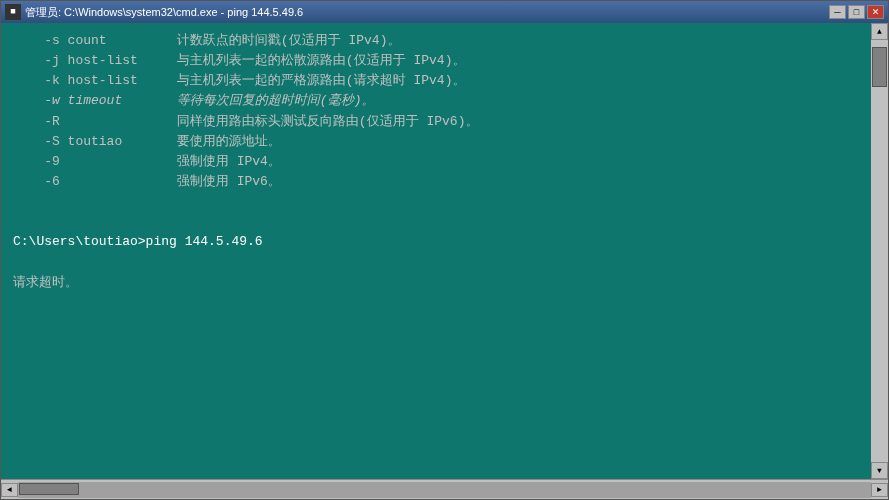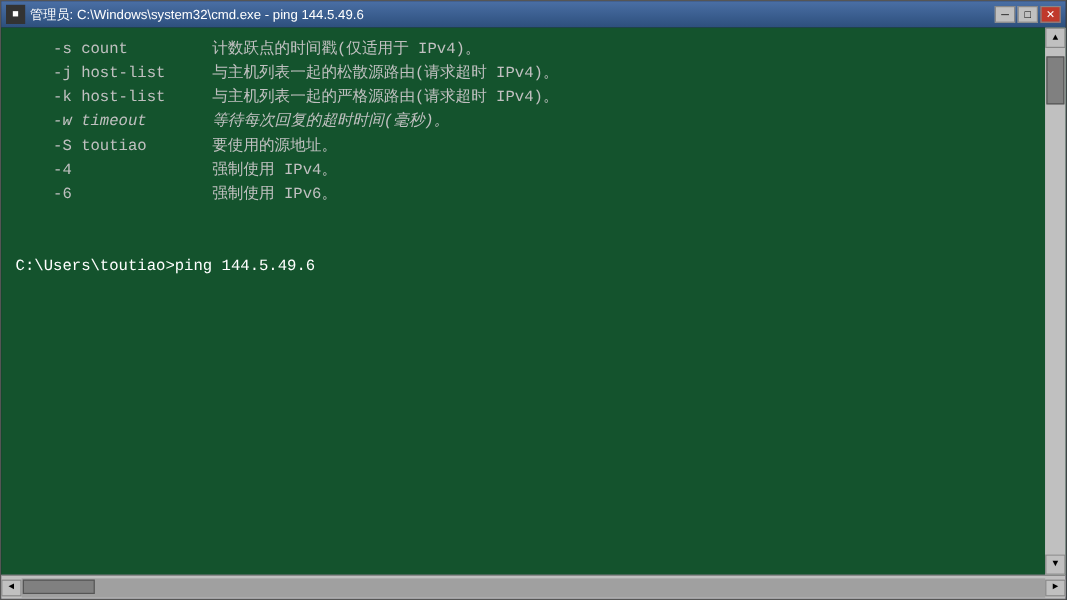--- a/index.html
+++ b/index.html
@@ -72,21 +72,21 @@
       cursor: pointer;
       font-family: Arial, sans-serif;
     }
 
     .tb-btn.close {
       background: #c0392b;
       color: white;
     }
 
     .terminal-body {
-      background: #14532d;
+      background: #0f766e;
       flex: 1;
       display: flex;
       overflow: hidden;
     }
 
     .terminal-content {
       flex: 1;
       padding: 8px 12px;
       overflow-y: auto;
       color: #c0c0c0;
@@ -198,30 +198,32 @@
     <div class="title-bar-buttons">
       <div class="tb-btn">─</div>
       <div class="tb-btn">□</div>
       <div class="tb-btn close">✕</div>
     </div>
   </div>
 
   <div class="terminal-body">
     <div class="terminal-content" id="term-content">
     <span class="line" style="color: rgb(192, 192, 192);">    -s count         计数跃点的时间戳(仅适用于 IPv4)。</span>
-        <span class="line" style="color: rgb(192, 192, 192);">    -j host-list     与主机列表一起的松散源路由(请求超时 IPv4)。</span>
+        <span class="line" style="color: rgb(192, 192, 192);">    -j host-list     与主机列表一起的松散源路由(仅适用于 IPv4)。</span>
         <span class="line" style="color: rgb(192, 192, 192);">    -k host-list     与主机列表一起的严格源路由(请求超时 IPv4)。</span>
         <span class="line" style="color: rgb(192, 192, 192); font-style: italic;">    -w timeout       等待每次回复的超时时间(毫秒)。</span>
+        <span class="line" style="color: rgb(192, 192, 192);">    -R               同样使用路由标头测试反向路由(仅适用于 IPv6)。</span>
         <span class="line" style="color: rgb(192, 192, 192);">    -S toutiao       要使用的源地址。</span>
-        <span class="line" style="color: rgb(192, 192, 192);">    -4               强制使用 IPv4。</span>
+        <span class="line" style="color: rgb(192, 192, 192);">    -9               强制使用 IPv4。</span>
         <span class="line" style="color: rgb(192, 192, 192);">    -6               强制使用 IPv6。</span>
         <span class="empty-line"></span>
         <span class="empty-line"></span>
         <span class="line" style="color: rgb(255, 255, 255);">C:\Users\toutiao&gt;ping 144.5.49.6</span>
         <span class="empty-line"></span>
+        <span class="line" style="color: rgb(192, 192, 192);">请求超时。</span>
       </div>
 
     <div class="scrollbar-area">
       <div class="scroll-arrow">▲</div>
       <div style="flex:1; background:#c0c0c0; width:100%; position:relative;">
         <div class="scroll-thumb" style="position:absolute; top:5px;"></div>
       </div>
       <div class="scroll-arrow">▼</div>
     </div>
   </div>

